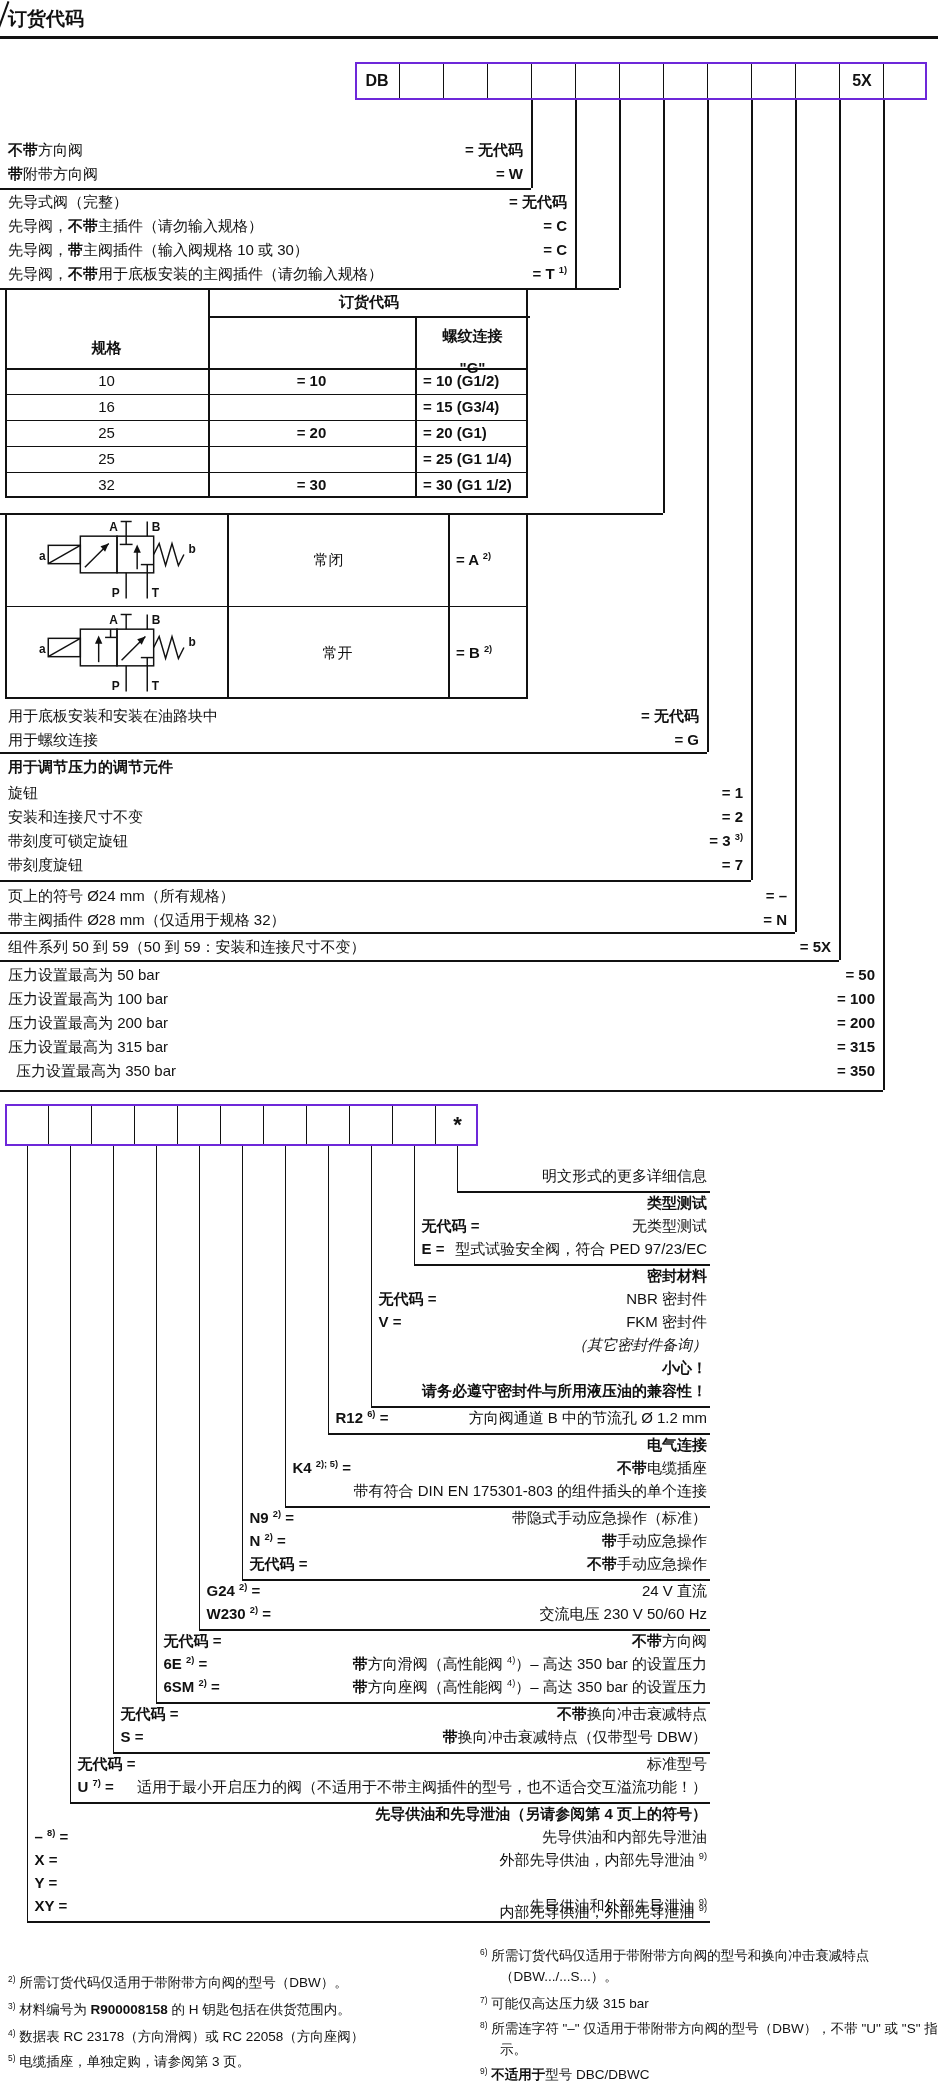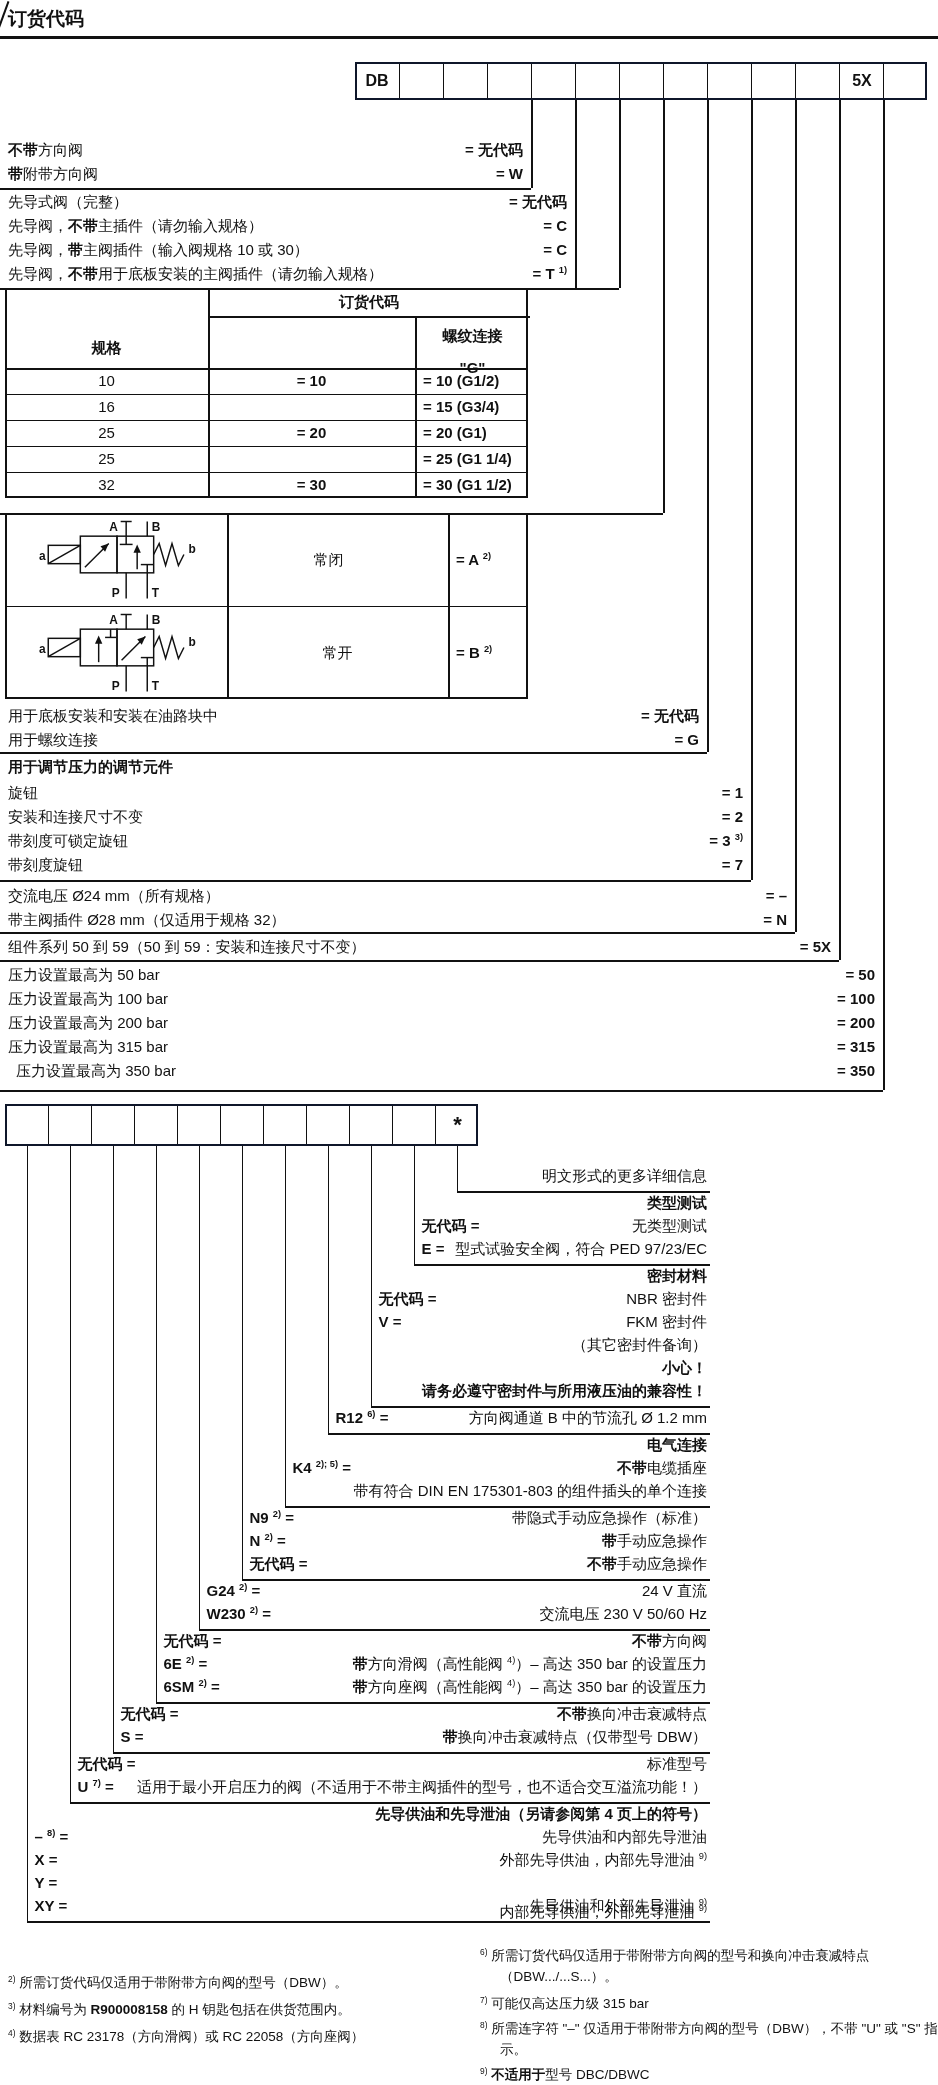--- a/index.html
+++ b/index.html
@@ -6,21 +6,21 @@
   #page{position:relative;width:938px;height:2085px;background:#fff;color:#111;
         font-family:"Liberation Sans","DejaVu Sans",sans-serif;overflow:hidden;}
   .abs{position:absolute;}
   .lbl{font-size:15px;line-height:20px;white-space:nowrap;}
   .small{font-size:13.5px;line-height:21px;}
   .code{font-weight:700;}
   .hdr{font-weight:700;}
   .right{text-align:right;}
   .vline{position:absolute;width:1.6px;background:#111;}
   .hline{position:absolute;height:1.6px;background:#111;}
-  .gridbox{position:absolute;border:2px solid #0f172a;box-sizing:border-box;padding-left:16px;}
+  .gridbox{position:absolute;border:2px solid #6d28d9;box-sizing:border-box;padding-left:16px;}
   .cell{position:absolute;top:0;bottom:0;display:flex;align-items:center;justify-content:center;
         font-weight:700;font-size:16px;}
   .cell.bl{border-left:1.6px solid #111;}
   sup{font-size:0.62em;vertical-align:super;line-height:0;}
   b{font-weight:700;}
   #title{position:absolute;left:8px;top:6px;font-size:19px;font-weight:700;}
   #title-rule{position:absolute;left:0;top:36px;width:938px;height:2.5px;background:#111;}
   .tbl-outer{position:absolute;border:2px solid #111;box-sizing:border-box;}
   svg{display:block;}
 </style>
@@ -82,21 +82,21 @@
       <div class="abs lbl code right" style="left: 539px; width: 160px; top: 730px;">= G</div>
       <div class="abs lbl hdr" style="left: 8px; top: 757px;">用于调节压力的调节元件</div>
       <div class="abs lbl" style="left: 8px; top: 783px;">旋钮</div>
       <div class="abs lbl code right" style="left: 583px; width: 160px; top: 783px;">= 1</div>
       <div class="abs lbl" style="left: 8px; top: 807px;">安装和连接尺寸不变</div>
       <div class="abs lbl code right" style="left: 583px; width: 160px; top: 807px;">= 2</div>
       <div class="abs lbl" style="left: 8px; top: 831px;">带刻度可锁定旋钮</div>
       <div class="abs lbl code right" style="left: 583px; width: 160px; top: 831px;">= 3 <sup>3)</sup></div>
       <div class="abs lbl" style="left: 8px; top: 855px;">带刻度旋钮</div>
       <div class="abs lbl code right" style="left: 583px; width: 160px; top: 855px;">= 7</div>
-      <div class="abs lbl" style="left: 8px; top: 886px;">交流电压 Ø24 mm（所有规格）</div>
+      <div class="abs lbl" style="left: 8px; top: 886px;">页上的符号 Ø24 mm（所有规格）</div>
       <div class="abs lbl code right" style="left: 627px; width: 160px; top: 886px;">= –</div>
       <div class="abs lbl" style="left: 8px; top: 910px;">带主阀插件 Ø28 mm（仅适用于规格 32）</div>
       <div class="abs lbl code right" style="left: 627px; width: 160px; top: 910px;">= N</div>
       <div class="abs lbl" style="left: 8px; top: 937px;">组件系列 50 到 59（50 到 59：安装和连接尺寸不变）</div>
       <div class="abs lbl code right" style="left: 671px; width: 160px; top: 937px;">= 5X</div>
       <div class="abs lbl" style="left: 8px; top: 965px;">压力设置最高为 50 bar</div>
       <div class="abs lbl code right" style="left: 715px; width: 160px; top: 965px;">= 50</div>
       <div class="abs lbl" style="left: 8px; top: 989px;">压力设置最高为 100 bar</div>
       <div class="abs lbl code right" style="left: 715px; width: 160px; top: 989px;">= 100</div>
       <div class="abs lbl" style="left: 8px; top: 1013px;">压力设置最高为 200 bar</div>
@@ -223,21 +223,21 @@
       <div class="abs lbl right" style="right: 231px; top: 1216px;">无类型测试</div>
       <div class="abs lbl code" style="left: 421.5px; top: 1239px;">E =</div>
       <div class="abs lbl right" style="right: 231px; top: 1239px;">型式试验安全阀，符合 PED 97/23/EC</div>
       <div class="vline" style="left: 370.5px; top: 1146px; height: 260px;"></div>
       <div class="hline" style="left: 370.5px; top: 1406px; width: 339.5px;"></div>
       <div class="abs lbl hdr right" style="right: 231px; top: 1266px;">密封材料</div>
       <div class="abs lbl code" style="left: 378.5px; top: 1289px;">无代码 =</div>
       <div class="abs lbl right" style="right: 231px; top: 1289px;">NBR 密封件</div>
       <div class="abs lbl code" style="left: 378.5px; top: 1312px;">V =</div>
       <div class="abs lbl right" style="right: 231px; top: 1312px;">FKM 密封件</div>
-      <div class="abs lbl right" style="right: 231px; top: 1335px;">（其它密封件备询）</div>
+      <div class="abs lbl right" style="right: 231px; top: 1335px; font-style: italic;">（其它密封件备询）</div>
       <div class="abs lbl right" style="right: 231px; top: 1358px;"><b>小心！</b></div>
       <div class="abs lbl right" style="right: 231px; top: 1381px;"><b>请务必遵守密封件与所用液压油的兼容性！</b></div>
       <div class="vline" style="left: 327.5px; top: 1146px; height: 287px;"></div>
       <div class="hline" style="left: 327.5px; top: 1433px; width: 382.5px;"></div>
       <div class="abs lbl code" style="left: 335.5px; top: 1408px;">R12 <sup>6)</sup> =</div>
       <div class="abs lbl right" style="right: 231px; top: 1408px;">方向阀通道 B 中的节流孔 Ø 1.2 mm</div>
       <div class="vline" style="left: 284.5px; top: 1146px; height: 360px;"></div>
       <div class="hline" style="left: 284.5px; top: 1506px; width: 425.5px;"></div>
       <div class="abs lbl hdr right" style="right: 231px; top: 1435px;">电气连接</div>
       <div class="abs lbl code" style="left: 292.5px; top: 1458px;">K4 <sup>2); 5)</sup> =</div>
@@ -284,18 +284,19 @@
       <div class="abs lbl right" style="right: 231px; top: 1827px;">先导供油和内部先导泄油</div>
       <div class="abs lbl code" style="left: 34.5px; top: 1850px;">X =</div>
       <div class="abs lbl right" style="right: 231px; top: 1850px;">外部先导供油，内部先导泄油 <sup>9)</sup></div>
       <div class="abs lbl code" style="left: 34.5px; top: 1873px;">Y =</div>
       <div class="abs lbl right" style="right: 231px; top: 1873px; margin-top: 29px;">内部先导供油，外部先导泄油 <sup>9)</sup></div>
       <div class="abs lbl code" style="left: 34.5px; top: 1896px;">XY =</div>
       <div class="abs lbl right" style="right: 231px; top: 1896px;">先导供油和外部先导泄油 <sup>9)</sup></div>
       <div class="abs small" style="left: 8px; top: 1972px; width: 455px; padding-left: 20px; text-indent: -20px; white-space: normal;"><sup>2)</sup> 所需订货代码仅适用于带附带方向阀的型号（DBW）。</div>
       <div class="abs small" style="left: 8px; top: 1999px; width: 455px; padding-left: 20px; text-indent: -20px; white-space: normal;"><sup>3)</sup> 材料编号为 <b>R900008158</b> 的 H 钥匙包括在供货范围内。</div>
       <div class="abs small" style="left: 8px; top: 2026px; width: 455px; padding-left: 20px; text-indent: -20px; white-space: normal;"><sup>4)</sup> 数据表 RC 23178（方向滑阀）或 RC 22058（方向座阀）</div>
+      <div class="abs small" style="left: 8px; top: 2051px; width: 455px; padding-left: 20px; text-indent: -20px; white-space: normal;"><sup>5)</sup> 电缆插座，单独定购，请参阅第 3 页。</div>
       <div class="abs small" style="left: 480px; top: 1945px; width: 452px; padding-left: 20px; text-indent: -20px; white-space: normal;"><sup>6)</sup> 所需订货代码仅适用于带附带方向阀的型号和换向冲击衰减特点（DBW.../...S...）。</div>
       <div class="abs small" style="left: 480px; top: 1993px; width: 452px; padding-left: 20px; text-indent: -20px; white-space: normal;"><sup>7)</sup> 可能仅高达压力级 315 bar</div>
       <div class="abs small" style="left: 480px; top: 2018px; width: 452px; padding-left: 20px; text-indent: -20px; white-space: normal;"><sup>8)</sup> 所需连字符 "–" 仅适用于带附带方向阀的型号（DBW），不带 "U" 或 "S" 指示。</div>
       <div class="abs small" style="left: 480px; top: 2064px; width: 452px; padding-left: 20px; text-indent: -20px; white-space: normal;"><sup>9)</sup> <b>不适用于</b>型号 DBC/DBWC</div>
     </div>
 </div>
 
 </body></html>

